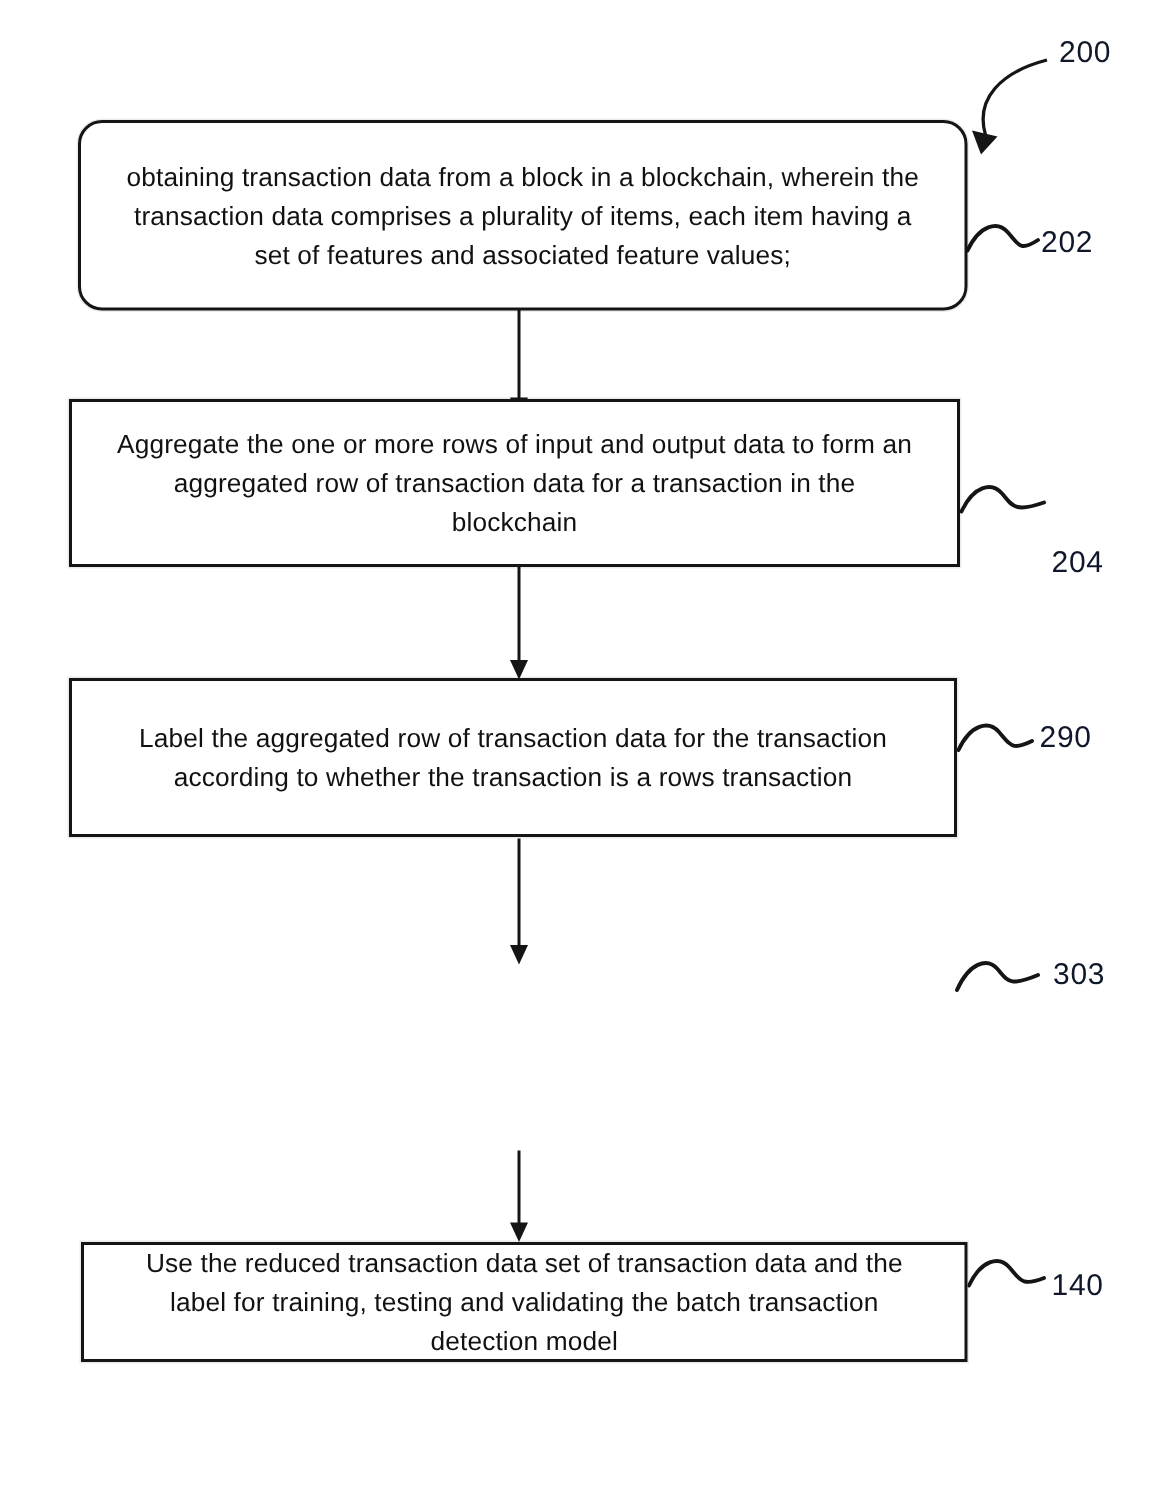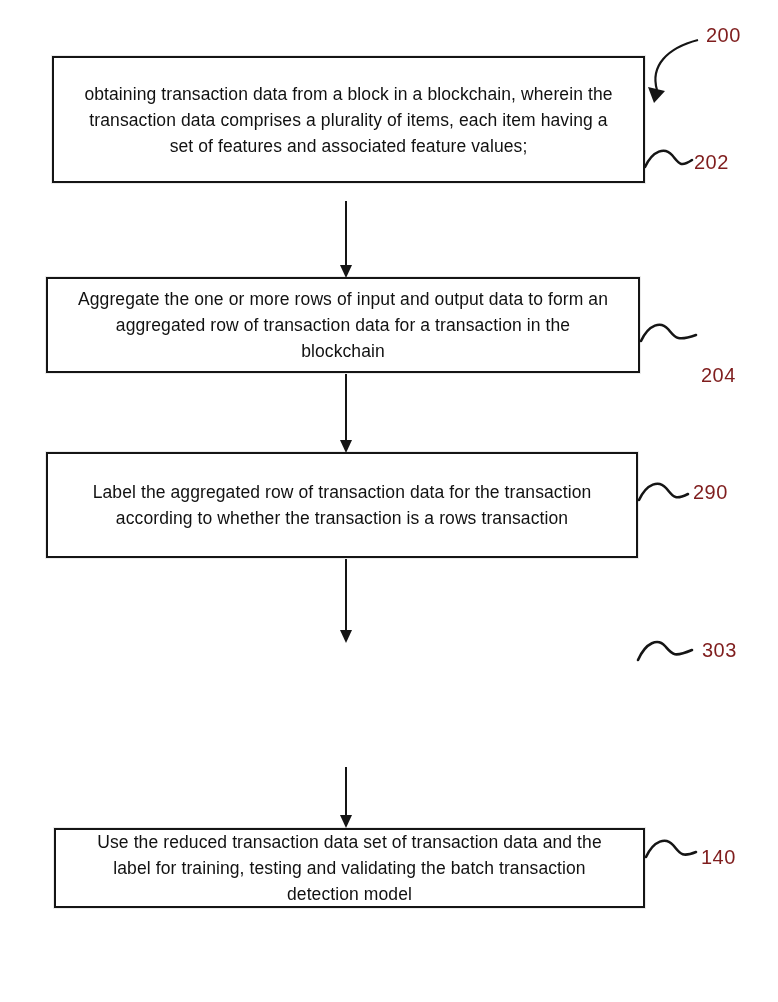--- a/index.html
+++ b/index.html
@@ -28,34 +28,34 @@
     font-size: 17.5px;
     line-height: 26px;
     letter-spacing: 0.1px;
     padding: 6px 26px;
     box-sizing: border-box;
   }
   .ref-label {
     position: absolute;
     font-size: 20px;
     letter-spacing: 0.5px;
-    color: #7f1d1d;
+    color: #0f172a;
     white-space: nowrap;
   }
   .overlay {
     position: absolute;
     left: 0;
     top: 0;
     width: 778px;
     height: 1002px;
     pointer-events: none;
   }
   
-  .box-1 { left: 52px;  top: 56px;  width: 593px; height: 127px; }
-  .box-2 { left: 46px;  top: 277px; width: 594px; height: 96px; text-align: center;  }
+  .box-1 { left: 52px;  top: 80px;  width: 593px; height: 127px; border-radius: 16px; }
+  .box-2 { left: 46px;  top: 266px; width: 594px; height: 112px; text-align: center;  }
   .box-3 { left: 46px;  top: 452px; width: 592px; height: 106px; }
   .box-4 { left: 46px;  top: 643px; width: 592px; height: 123px; }
   .box-5 { left: 54px;  top: 828px; width: 591px; height: 80px; }
 
   .ref-200 { left: 706px; top: 24px;  }
   .ref-202 { left: 694px; top: 151px; }
   .ref-204 { left: 701px; top: 321px; margin-top: 43px; }
   .ref-206 { left: 693px; top: 481px; }
   .ref-208 { left: 702px; top: 639px; }
   .ref-210 { left: 701px; top: 846px; }

